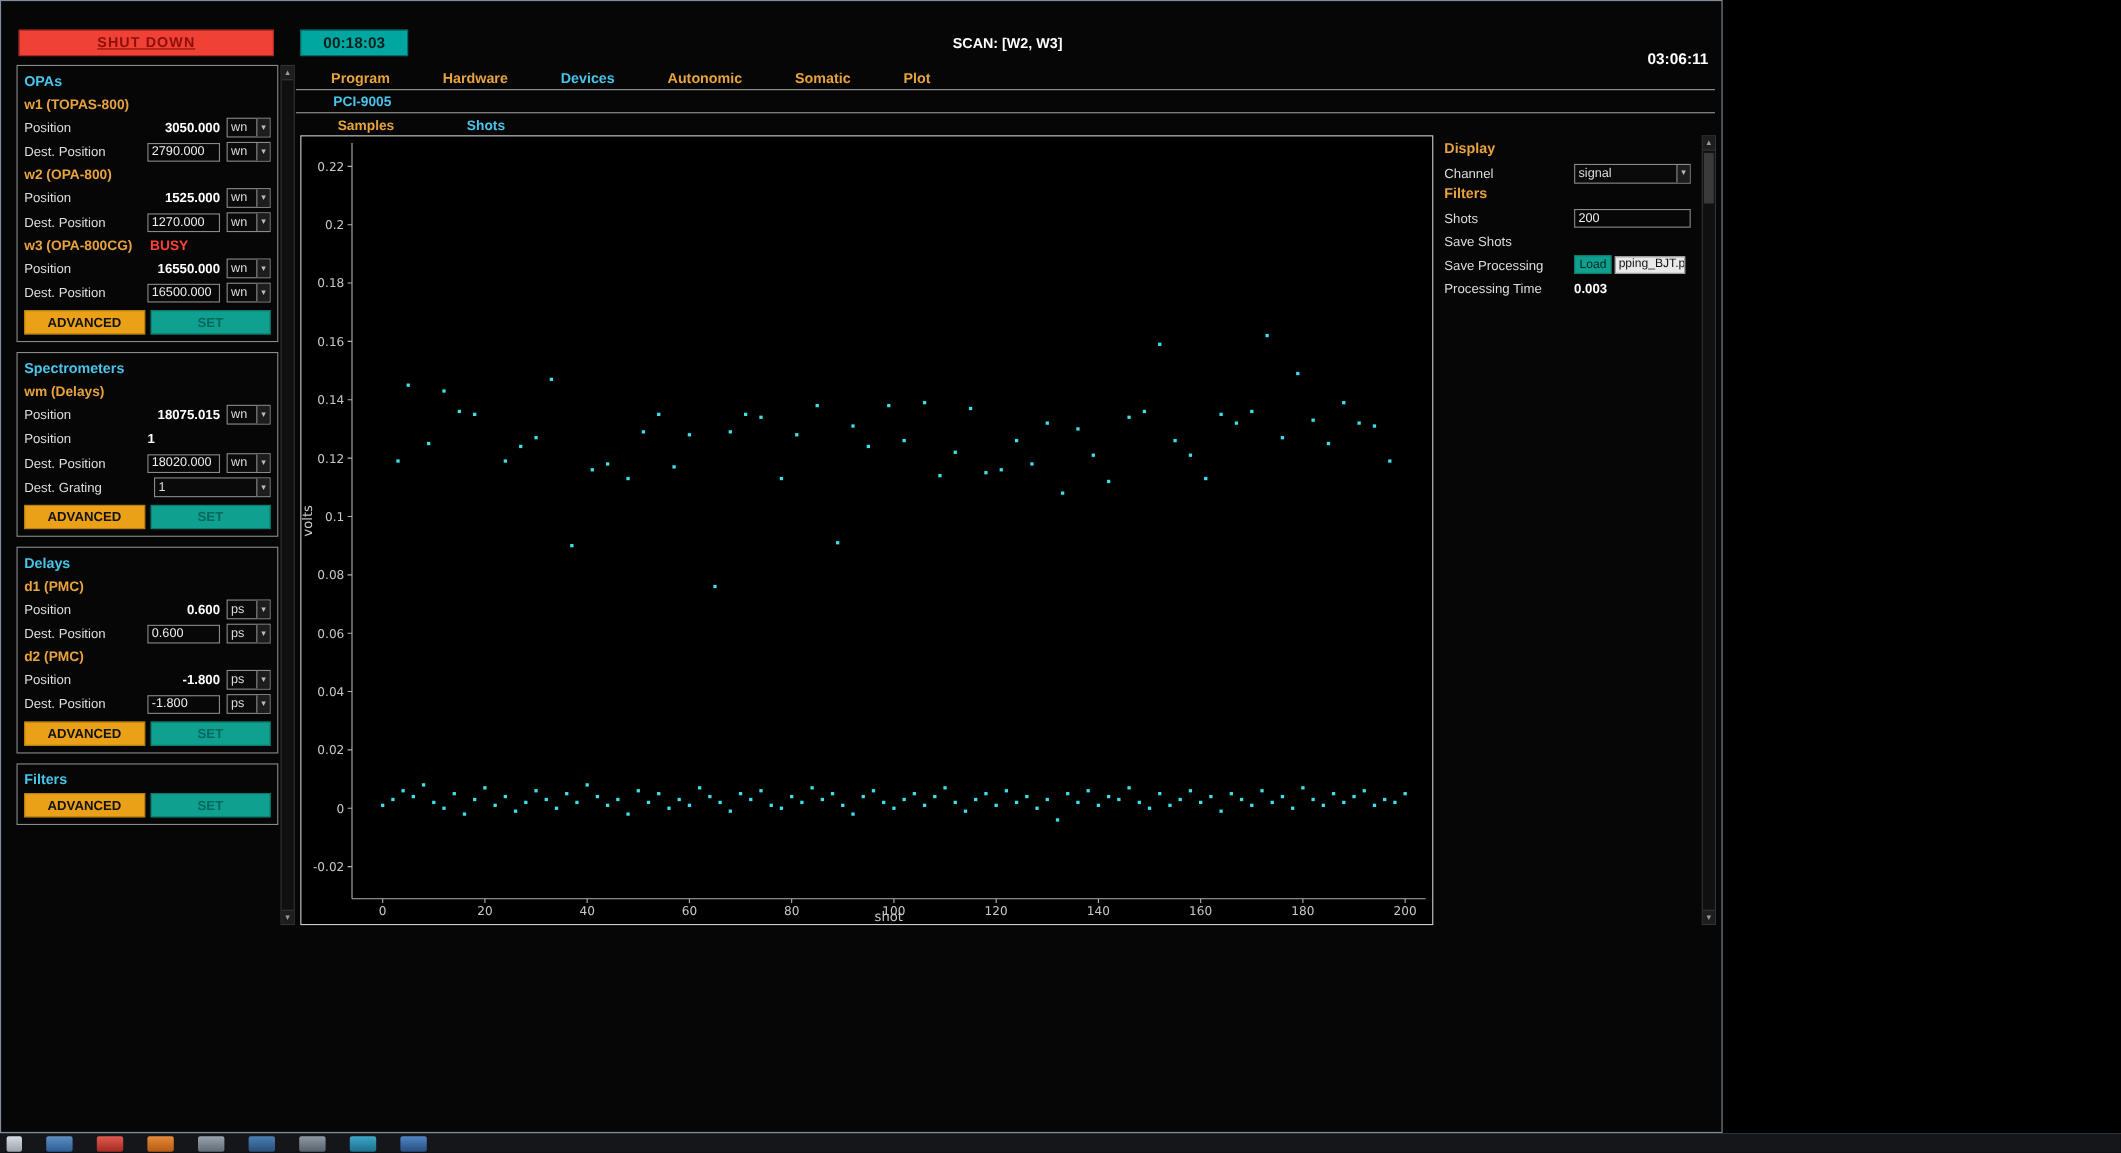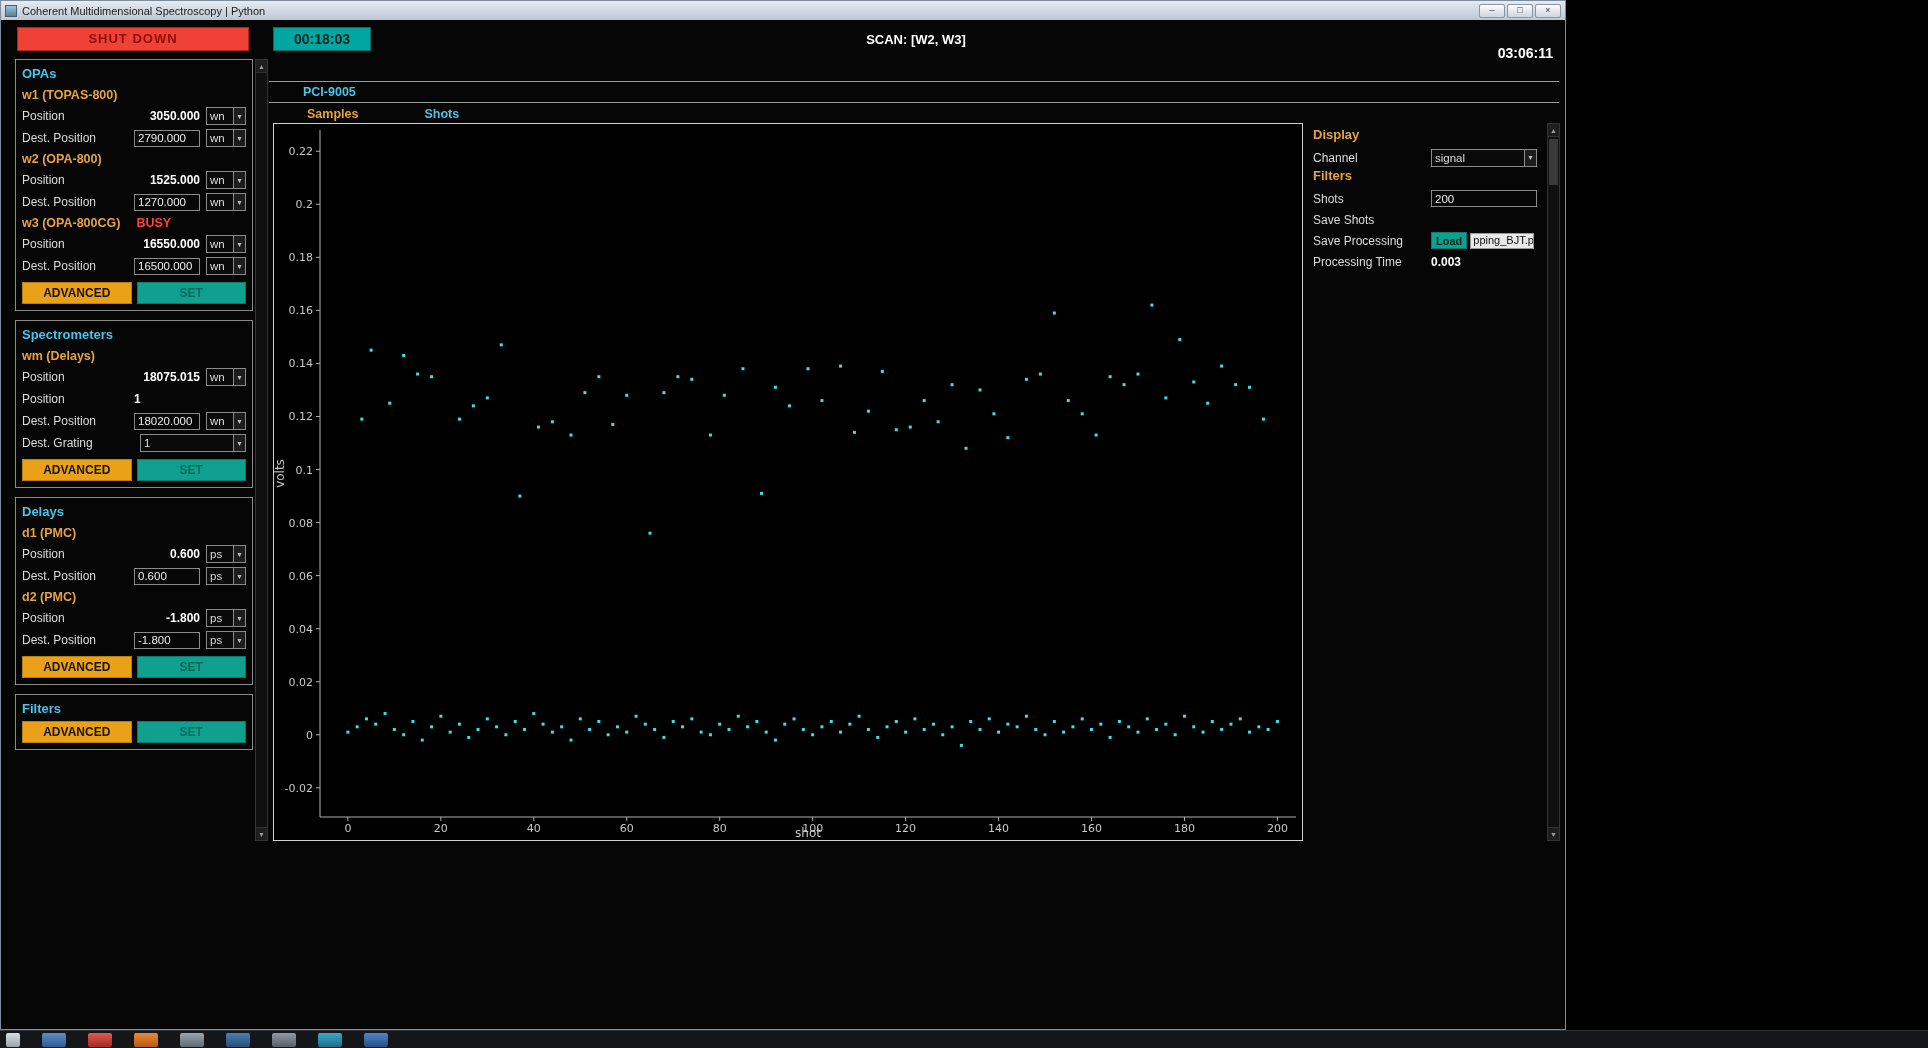--- a/index.html
+++ b/index.html
@@ -12,21 +12,21 @@
     display:flex; align-items:center; padding:0 4px; font-size:11px; color:#1b1b1b; }
   .title-icon { width:12px; height:12px; margin-right:5px;
     background:linear-gradient(#9fc2d8,#5d7f96); border:1px solid #49606f; }
   .win-btns { margin-left:auto; display:flex; gap:2px; }
   .win-btn { width:26px; height:14px; background:linear-gradient(#fbfcfe,#cdd5de);
     border:1px solid #8b96a4; border-radius:2px; font-size:9px; line-height:11px;
     text-align:center; color:#333; }
   
   .shutdown { position:absolute; left:16px; top:26px; width:232px; height:24px;
     background:#ef4136; border:1px solid #a8281f; color:#8c1007; font-weight:bold;
-    font-size:13px; text-align:center; line-height:22px; letter-spacing:1px; }
+    font-size:13px; text-align:center; line-height:22px; letter-spacing:1px;text-decoration:underline; }
   .runtime { position:absolute; left:272px; top:26px; width:98px; height:24px;
     background:#00a7a0; border:1px solid #056a63; color:#00211f; font-weight:bold;
     font-size:14px; text-align:center; line-height:22px; }
   .scan { position:absolute; left:700px; top:31px; width:430px; text-align:center;
     color:#fff; font-weight:bold; font-size:13px; }
   .clock { position:absolute; left:1462px; top:44px; width:90px; text-align:right;
     color:#fff; font-weight:bold; font-size:14px; }
   
   .sidebar { position:absolute; left:14px; top:58px; width:238px; }
   .group { border:1px solid #8a8a8a; padding:4px 6px 6px; margin-bottom:9px; }
@@ -75,21 +75,21 @@
   svg { font-family:"DejaVu Sans", sans-serif; }
   
   .rpanel { position:absolute; left:1312px; top:126px; width:232px; }
   .rp-title { color:#e8a33d; font-weight:bold; font-size:13px; height:20px; }
   .rp-row { display:flex; align-items:center; height:21px; font-size:12px; color:#ddd; }
   .rp-lbl { width:118px; }
   .rp-input { width:106px; height:17px; background:#070707; border:1px solid #8a8a8a;
     color:#eee; font-size:11.5px; padding:0 3px; font-family:inherit; }
   .rp-combo { width:106px; }
   .btn-load { height:17px; background:#10a08f; border:1px solid #0b7a6d; color:#00281f;
-    font-weight:bold; font-size:11px; padding:0 4px; margin-right:3px; font-family:inherit; cursor:pointer; }
+    font-weight:normal; font-size:11px; padding:0 4px; margin-right:3px; font-family:inherit; cursor:pointer; }
   .file-box { width:64px; height:16px; background:#e9e9e9; border:1px solid #999;
     color:#111; font-size:11px; padding:0 2px; white-space:nowrap; overflow:hidden; }
   .rp-val { font-weight:bold; color:#fff; font-size:12px; }
   
   .taskbar { position:absolute; left:0; bottom:0; width:1928px; height:18px;
     background:#14161a; border-top:1px solid #2d3238; display:flex; align-items:flex-start;
     padding:2px 0 0 6px; gap:22px; }
   .tb-icon { width:24px; height:14px; border-radius:2px; }
   .tb-c0 { background:linear-gradient(#d8dde2,#9aa2ab); width:14px; }
   .tb-c1 { background:linear-gradient(#5d8fc4,#2c5c93); }
@@ -99,29 +99,20 @@
   .tb-c5 { background:linear-gradient(#4a7fb5,#2a4e78); }
   .tb-c6 { background:linear-gradient(#8f9aa5,#55606b); }
   .tb-c7 { background:linear-gradient(#3fa7c9,#1c6e8c); }
   .tb-c8 { background:linear-gradient(#4f86c6,#274e80); }
 </style>
 </head>
 <body>
 
 <div class="window">
 
-  <div class="titlebar">
-    <span class="title-icon"></span>
-    <span>Coherent Multidimensional Spectroscopy | Python</span>
-    <span class="win-btns">
-      <span class="win-btn">–</span>
-      <span class="win-btn">□</span>
-      <span class="win-btn">×</span>
-    </span>
-  </div>
 
   <div class="shutdown">SHUT DOWN</div>
   <div class="runtime">00:18:03</div>
   <div class="scan">SCAN: [W2, W3]</div>
   <div class="clock">03:06:11</div>
 
   <div class="sidebar">
 
     <div class="group">
       <div class="group-title">OPAs</div>
@@ -300,20 +291,28 @@
         <button class="btn-set">SET</button>
       </div>
     </div>
   </div>
 
   <div class="sb-v" style="left:254px; top:58px; height:782px;">
     <div class="sb-arrow">▲</div>
     <div class="sb-arrow bottom">▼</div>
   </div>
 
+  <div class="nav">
+    <span>Program</span>
+    <span>Hardware</span>
+    <span class="active">Devices</span>
+    <span>Autonomic</span>
+    <span>Somatic</span>
+    <span>Plot</span>
+  </div>
   <div class="hline" style="top:80px;"></div>
 
   <div class="pci-row">PCI-9005</div>
   <div class="hline" style="top:101px;"></div>
 
   <div class="subtabs">
     <span>Samples</span>
     <span class="active">Shots</span>
   </div>
 

